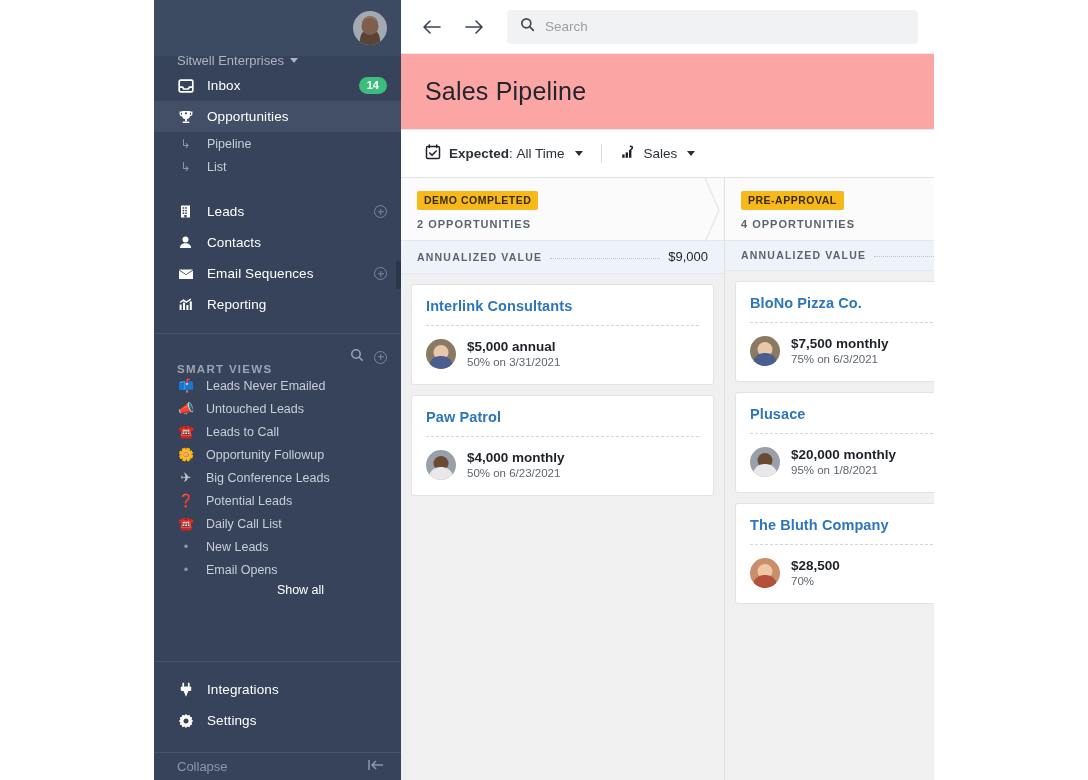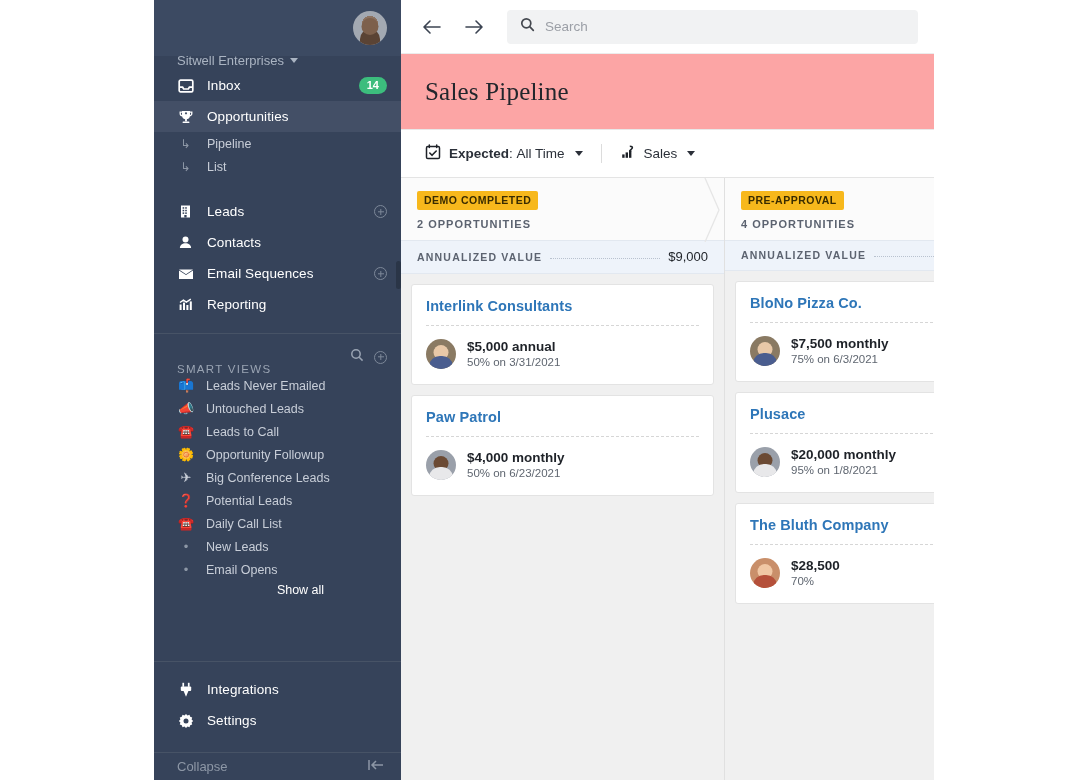--- a/index.html
+++ b/index.html
@@ -125,21 +125,21 @@
     margin: 13px 0 0 0;
   }
 
   .sv-header {
     height: 34px; display: flex; align-items: center;
     padding: 0 14px 0 23px; gap: 10px;
     margin-top: 6px;
   }
   .sv-title {
     flex: 1 1 auto;
-    font-size: 11.5px; font-weight: normal; color: #9aa4b3;
+    font-size: 11.5px; font-weight: bold; color: #9aa4b3;
     letter-spacing: 1.3px;
     margin-top: 23px;
   }
   .sv-item {
     height: 23px; display: flex; align-items: center;
     padding: 0 14px 0 23px; gap: 11px;
     font-size: 12.5px; color: #c8ced8; cursor: pointer;
   }
   .sv-emoji {
     width: 18px; flex: 0 0 18px; text-align: center;
@@ -208,21 +208,21 @@
   }
   .search-ph { font-size: 13.5px; color: #9b9fa6; }
 
   .page-head {
     height: 76px; flex: 0 0 76px;
     display: flex; align-items: center;
     padding: 0 24px;
     border-bottom: 1px solid #e8e8e8;
   }
   .page-title {
-    font-size: 25px; color: #22262c; letter-spacing: .2px; font-family: Liberation Serif, serif;
+    font-size: 25px; color: #22262c; letter-spacing: .2px;
   }
 
   .filterbar {
     height: 48px; flex: 0 0 48px;
     display: flex; align-items: center;
     padding: 0 24px; gap: 0;
     border-bottom: 1px solid #e4e4e4;
     background: #ffffff;
   }
   .filter {

